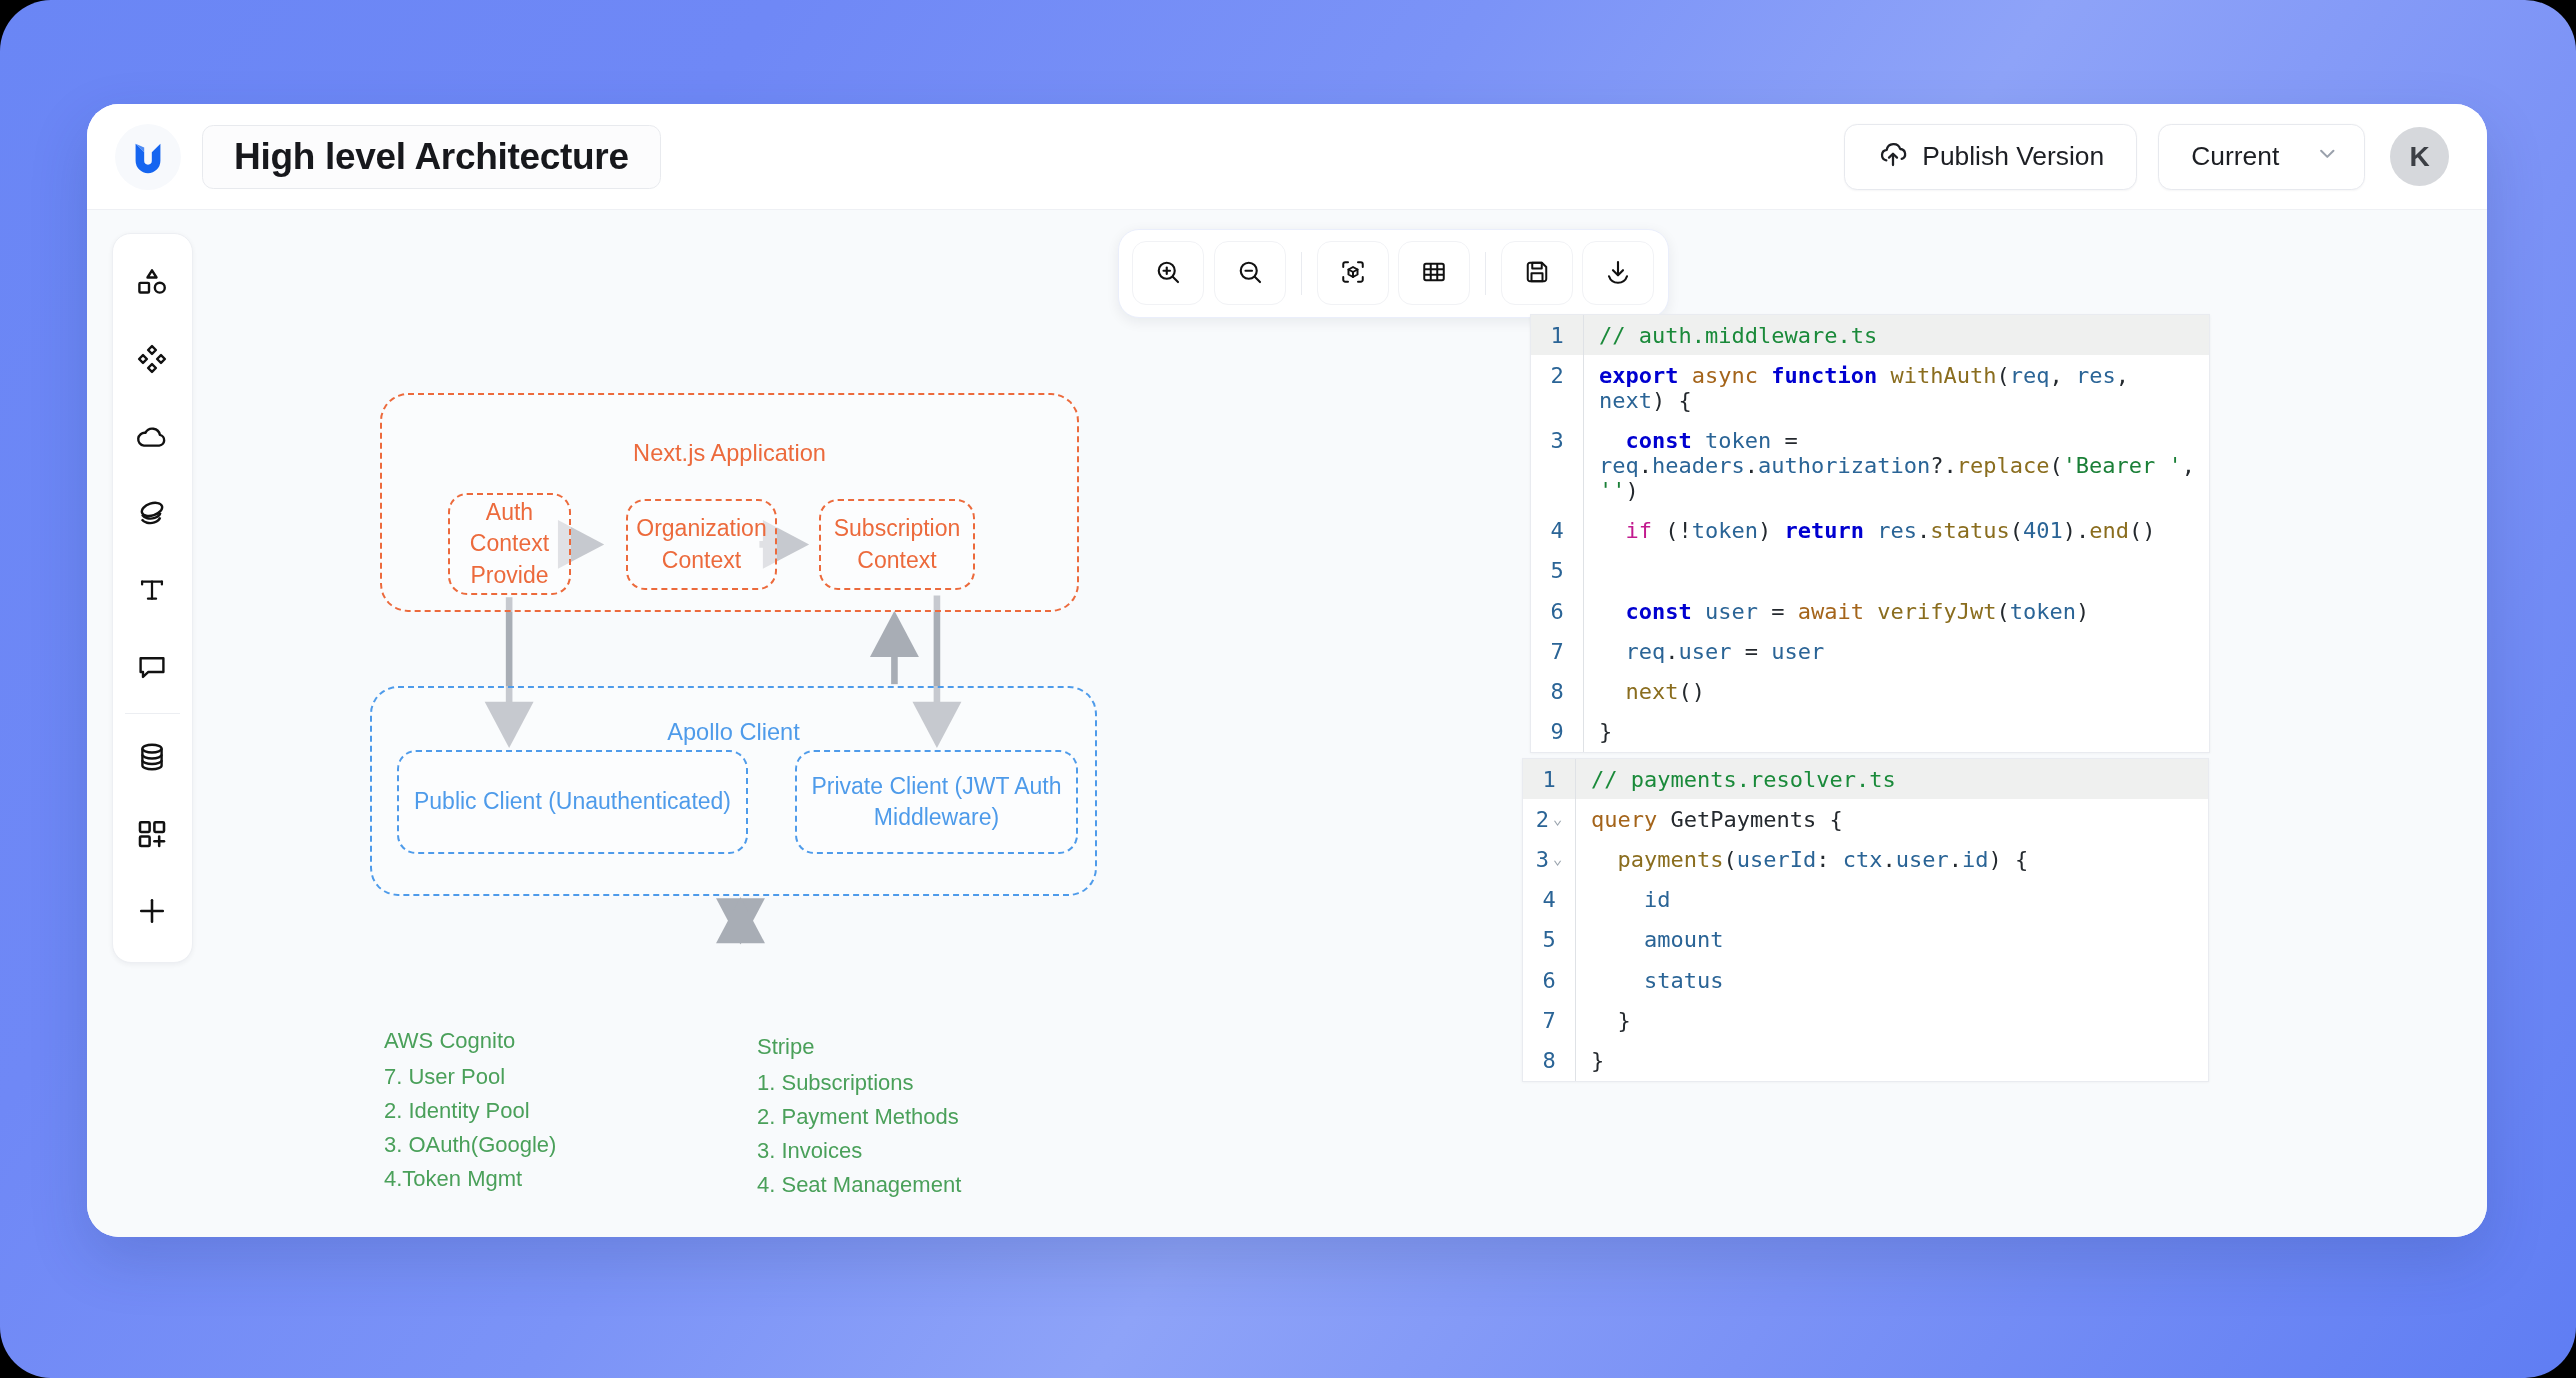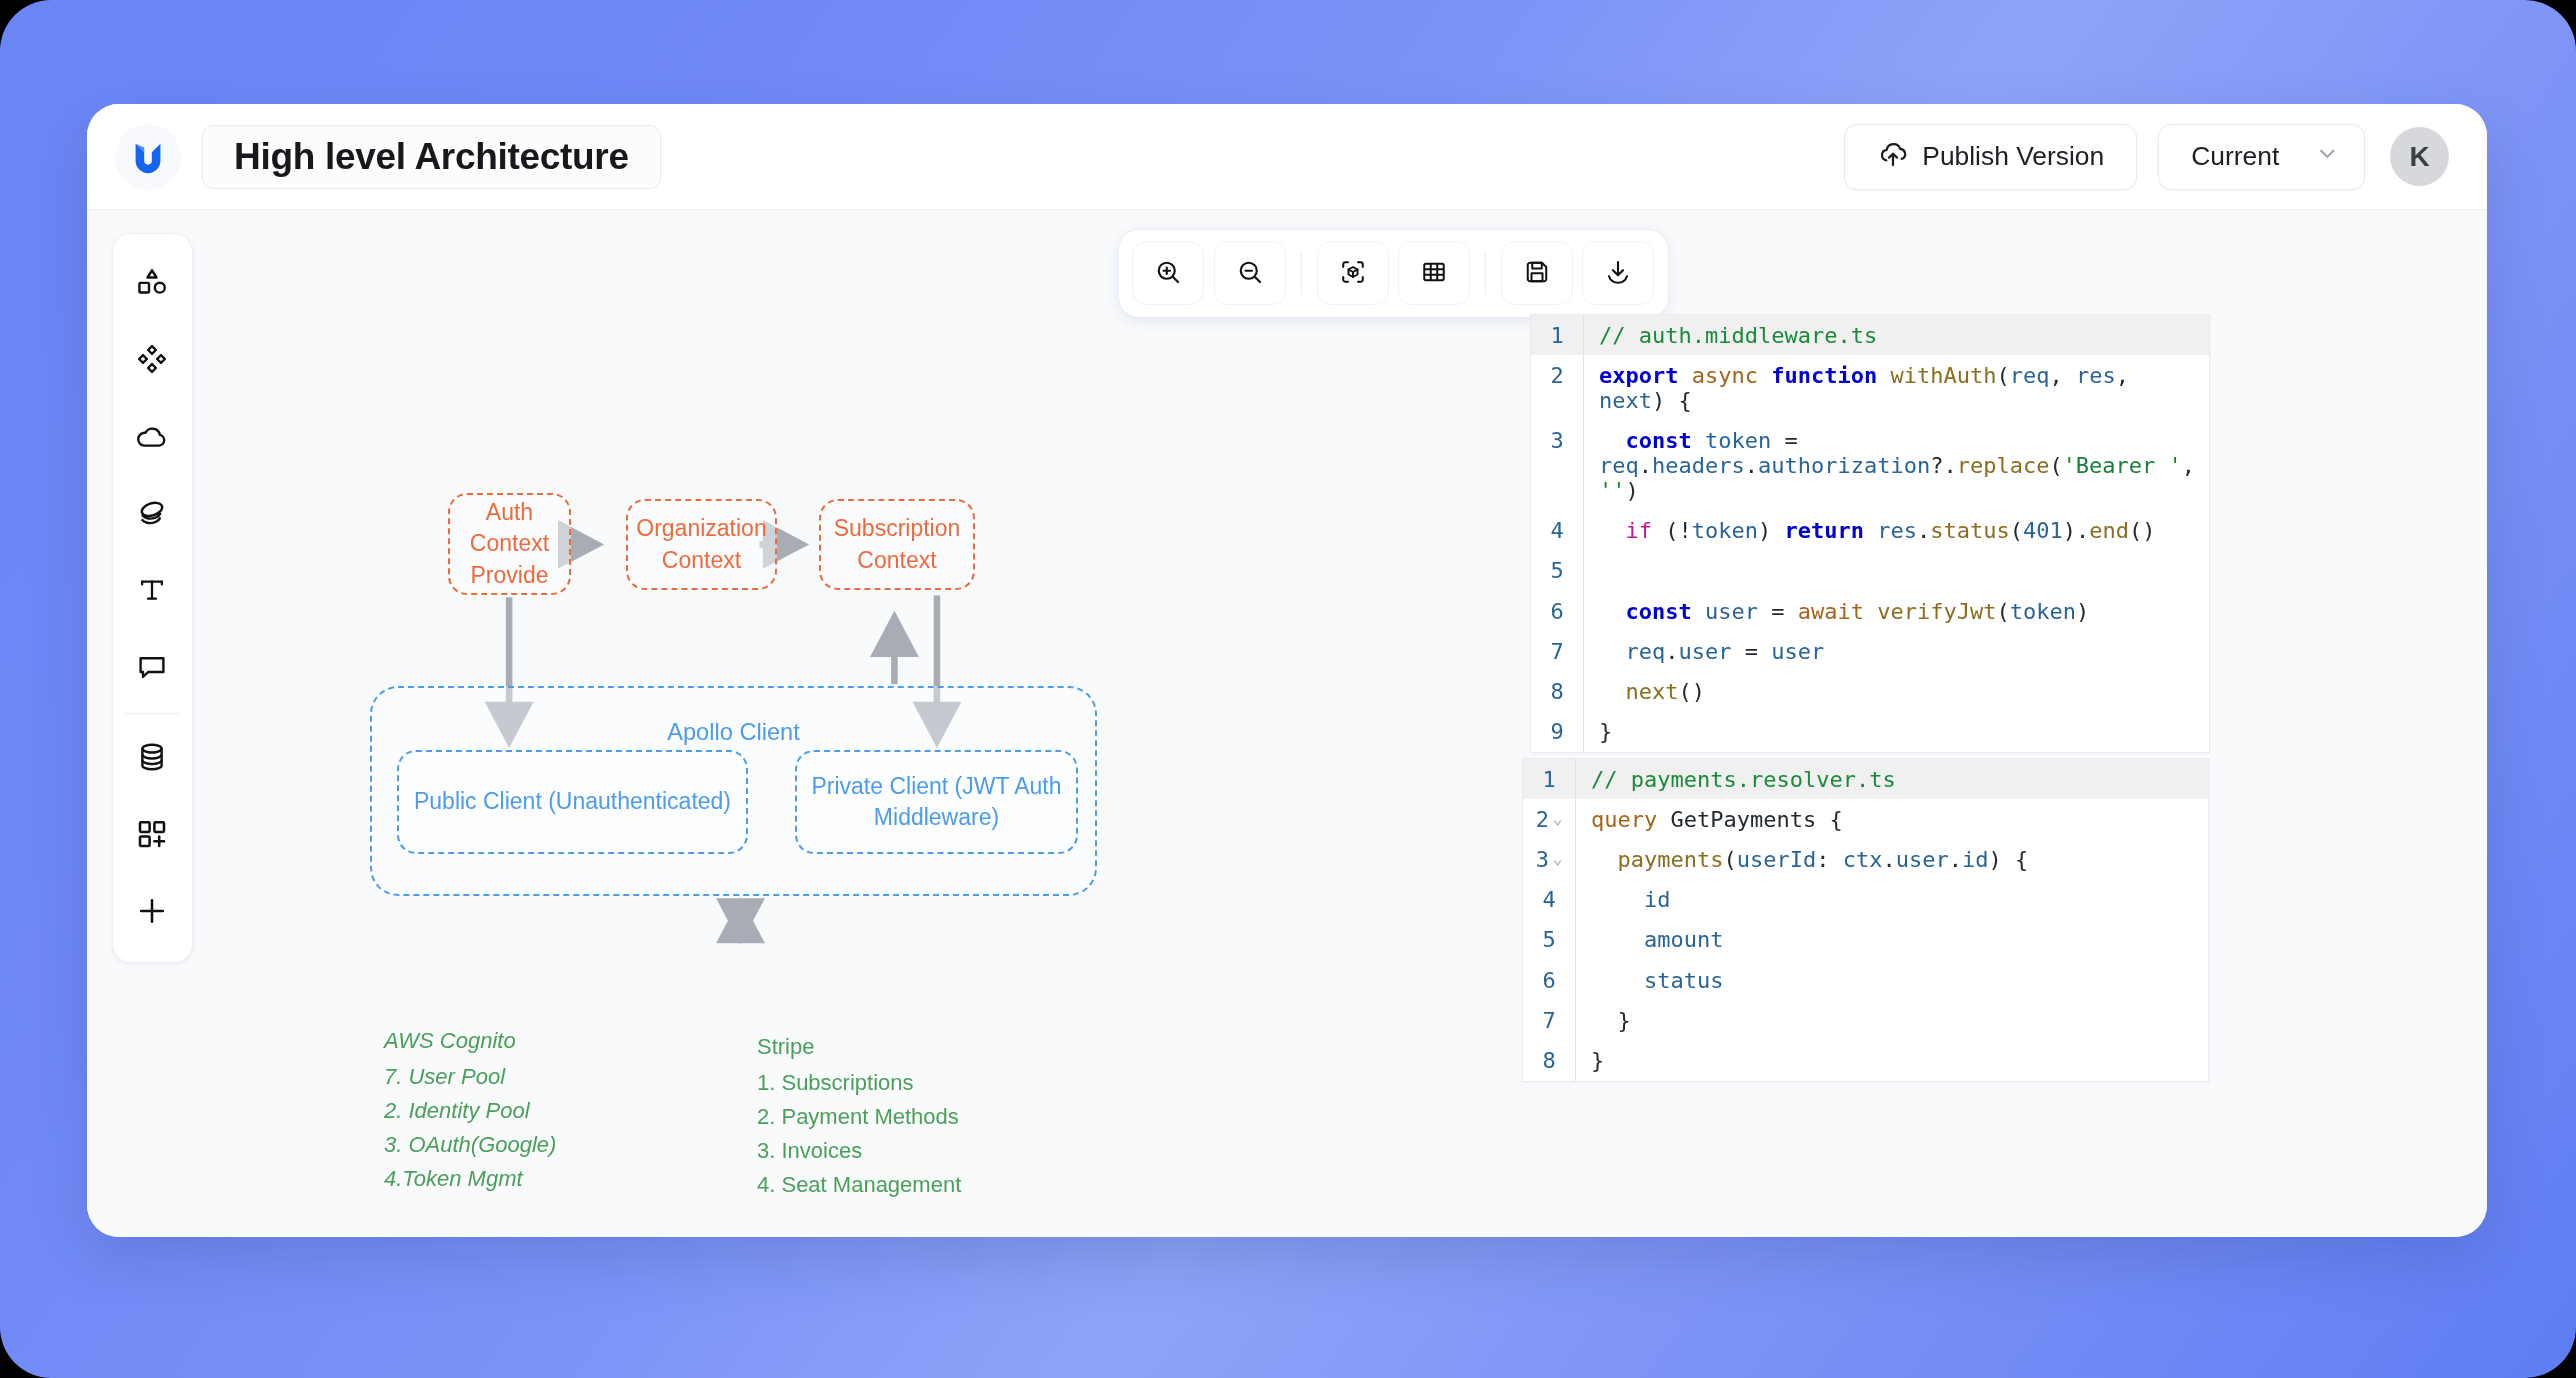--- a/index.html
+++ b/index.html
@@ -176,21 +176,21 @@
   .node-blue   { border: 2.8px dashed #4e9bea; color: #4e9bea; font-size: 23px; }
 
   .n-auth { left: 361px; top: 283px; width: 123px; height: 102px; }
   .n-org  { left: 539px; top: 289px; width: 151px; height: 91px; }
   .n-sub  { left: 732px; top: 289px; width: 156px; height: 91px; }
   .n-pub  { left: 310px; top: 540px; width: 351px; height: 104px; }
   .n-priv { left: 708px; top: 540px; width: 283px; height: 104px; }
 
   .svc-col { position: absolute; font-size: 22px; color: #4aa05a; line-height: 1.55; }
   .svc-col .svc-head { margin-bottom: 1.9px; }
-  .svc-a { left: 297px; top: 814px; width: 189px; font-style: italic; }
+  .svc-a { left: 297px; top: 814px; width: 189px; }
   .svc-b { left: 477px; top: 823px; width: 189px; }
   .svc-c { left: 670px; top: 820px; width: 236px; }
 
   .diagram svg.edges { position: absolute; left: 0; top: 0; width: 1341px; height: 1039px; }
 
   
   .code-panel {
     position: absolute;
     background: #fff;
     border: 0.9px solid #e9ebf0;
@@ -451,20 +451,23 @@
           <line x1="447" y1="410" x2="447" y2="562" stroke="#a8adb5" stroke-width="7" marker-end="url(#ah)"></line>
 
           <line x1="855" y1="502" x2="855" y2="432" stroke="#a8adb5" stroke-width="7" marker-end="url(#ah)"></line>
 
           <line x1="900" y1="408" x2="900" y2="562" stroke="#a8adb5" stroke-width="7" marker-end="url(#ah)"></line>
 
           <line x1="692" y1="735" x2="692" y2="770" stroke="#a8adb5" stroke-width="7" marker-end="url(#ah)"></line>
           <line x1="692" y1="770" x2="692" y2="735" stroke="#a8adb5" stroke-width="7" marker-end="url(#ah)"></line>
         </svg>
 
+        <div class="grp grp-next">
+          <div class="grp-title">Next.js Application</div>
+        </div>
         <div class="node node-orange n-auth">Auth Context Provide</div>
         <div class="node node-orange n-org">Organization Context</div>
         <div class="node node-orange n-sub">Subscription Context</div>
 
         <div class="grp grp-apollo">
           <div class="grp-title">Apollo Client</div>
         </div>
         <div class="node node-blue n-pub">Public Client (Unauthenticated)</div>
         <div class="node node-blue n-priv">Private Client (JWT Auth Middleware)</div>
 

